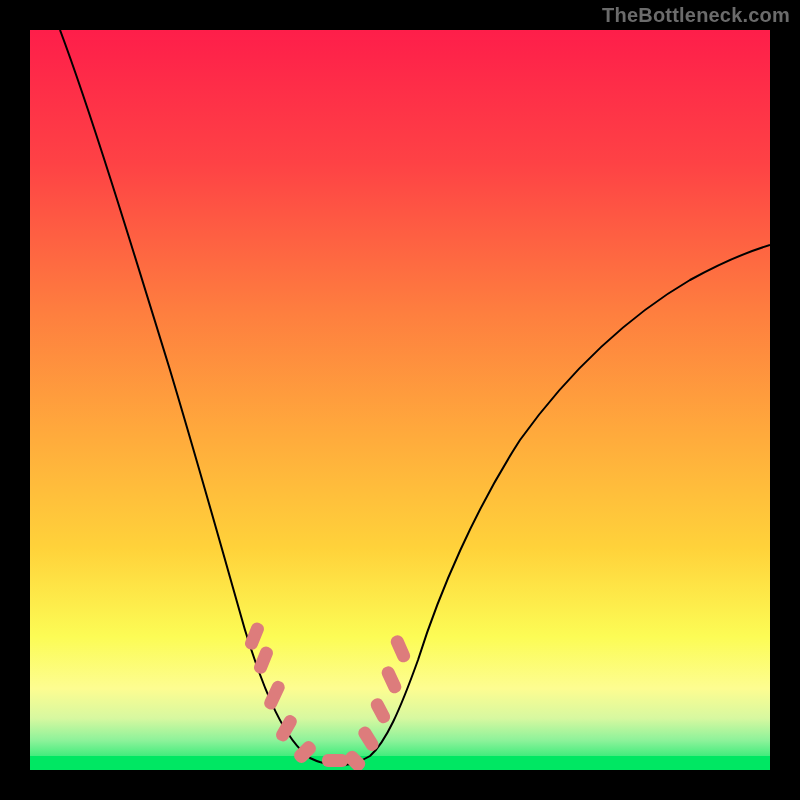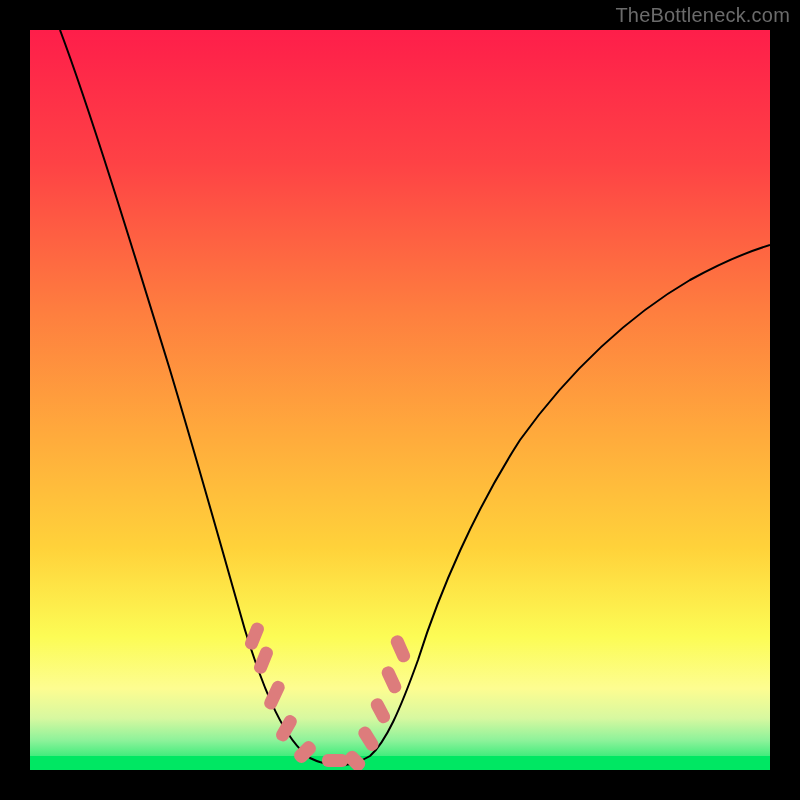--- a/index.html
+++ b/index.html
@@ -42,21 +42,21 @@
     height: 740px;
     pointer-events: none;
   }
   .watermark {
     position: absolute;
     top: 4px;
     right: 10px;
     color: #6b6b6b;
     font-size: 20px;
     letter-spacing: 0.2px;
-    font-weight: 400;
+    font-weight: 700;
   }
   .salmon {
     fill: #dd7c7c;
   }
   .curve-line {
     fill: none;
     stroke: #000;
     stroke-width: 2;
   }
   .green-band {

